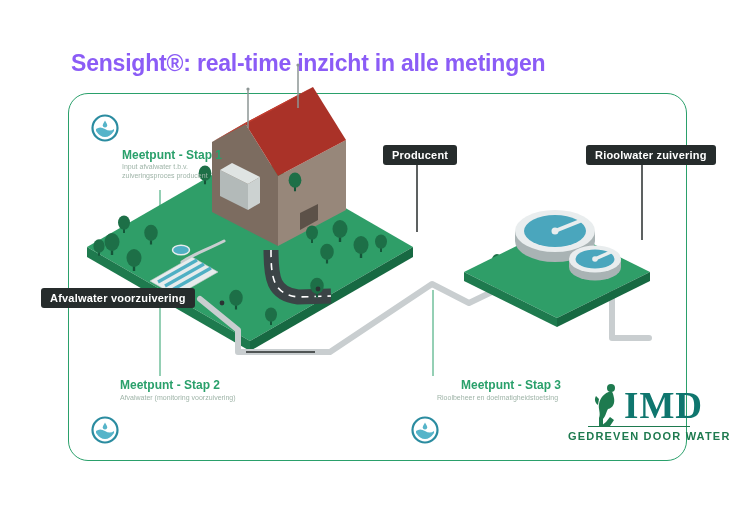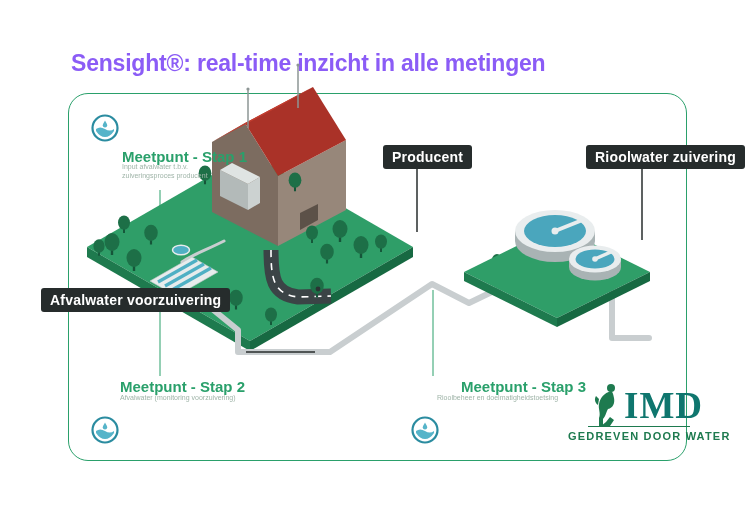--- a/index.html
+++ b/index.html
@@ -3,23 +3,23 @@
 <meta charset="utf-8">
 <style>
   html,body{margin:0;padding:0;background:#fff;}
   .canvas{position:relative;width:750px;height:530px;background:#fff;overflow:hidden;
           font-family:"Liberation Sans",sans-serif;}
   .border-frame{position:absolute;left:68px;top:93px;width:617px;height:366px;
                 border:1.5px solid #2aa06b;border-radius:20px;}
   .title{position:absolute;left:71px;top:50px;margin:0;font-size:23px;font-weight:800;
          color:#8b5cf6;letter-spacing:-0.2px;}
   .scene{position:absolute;left:0;top:0;width:750px;height:530px;}
-  .badge{position:absolute;background:#262c2c;color:#fff;font-size:14px;font-weight:bold;
+  .badge{position:absolute;background:#262c2c;color:#fff;font-size:11px;font-weight:bold;
          padding:4px 9px;border-radius:3px;white-space:nowrap;letter-spacing:0.2px;z-index:4;}
-  .mp-title{position:absolute;font-size:15px;font-weight:bold;color:#2aa06b;z-index:4;}
+  .mp-title{position:absolute;font-size:12px;font-weight:bold;color:#2aa06b;z-index:4;}
   .mp-sub{position:absolute;font-size:7px;line-height:1.35;color:#9fb4a8;z-index:4;}
   .mp-icon{position:absolute;width:28px;height:28px;z-index:4;}
   .mp-icon svg{display:block;width:28px;height:28px;}
   .logo-lion{position:absolute;left:590px;top:381px;width:32px;height:48px;z-index:4;}
   .logo-name{position:absolute;left:624px;top:384px;font-family:"Liberation Serif",serif;
              font-size:37px;font-weight:bold;color:#0f766e;letter-spacing:1px;z-index:4;}
   .logo-rule{position:absolute;left:588px;top:426px;width:102px;border-top:1px solid #1e7a4f;z-index:4;}
   .logo-tagline{position:absolute;left:568px;top:430px;font-size:11px;font-weight:bold;
                 color:#1e7a4f;letter-spacing:1.2px;z-index:4;}
   .nowrap{white-space:nowrap;}

